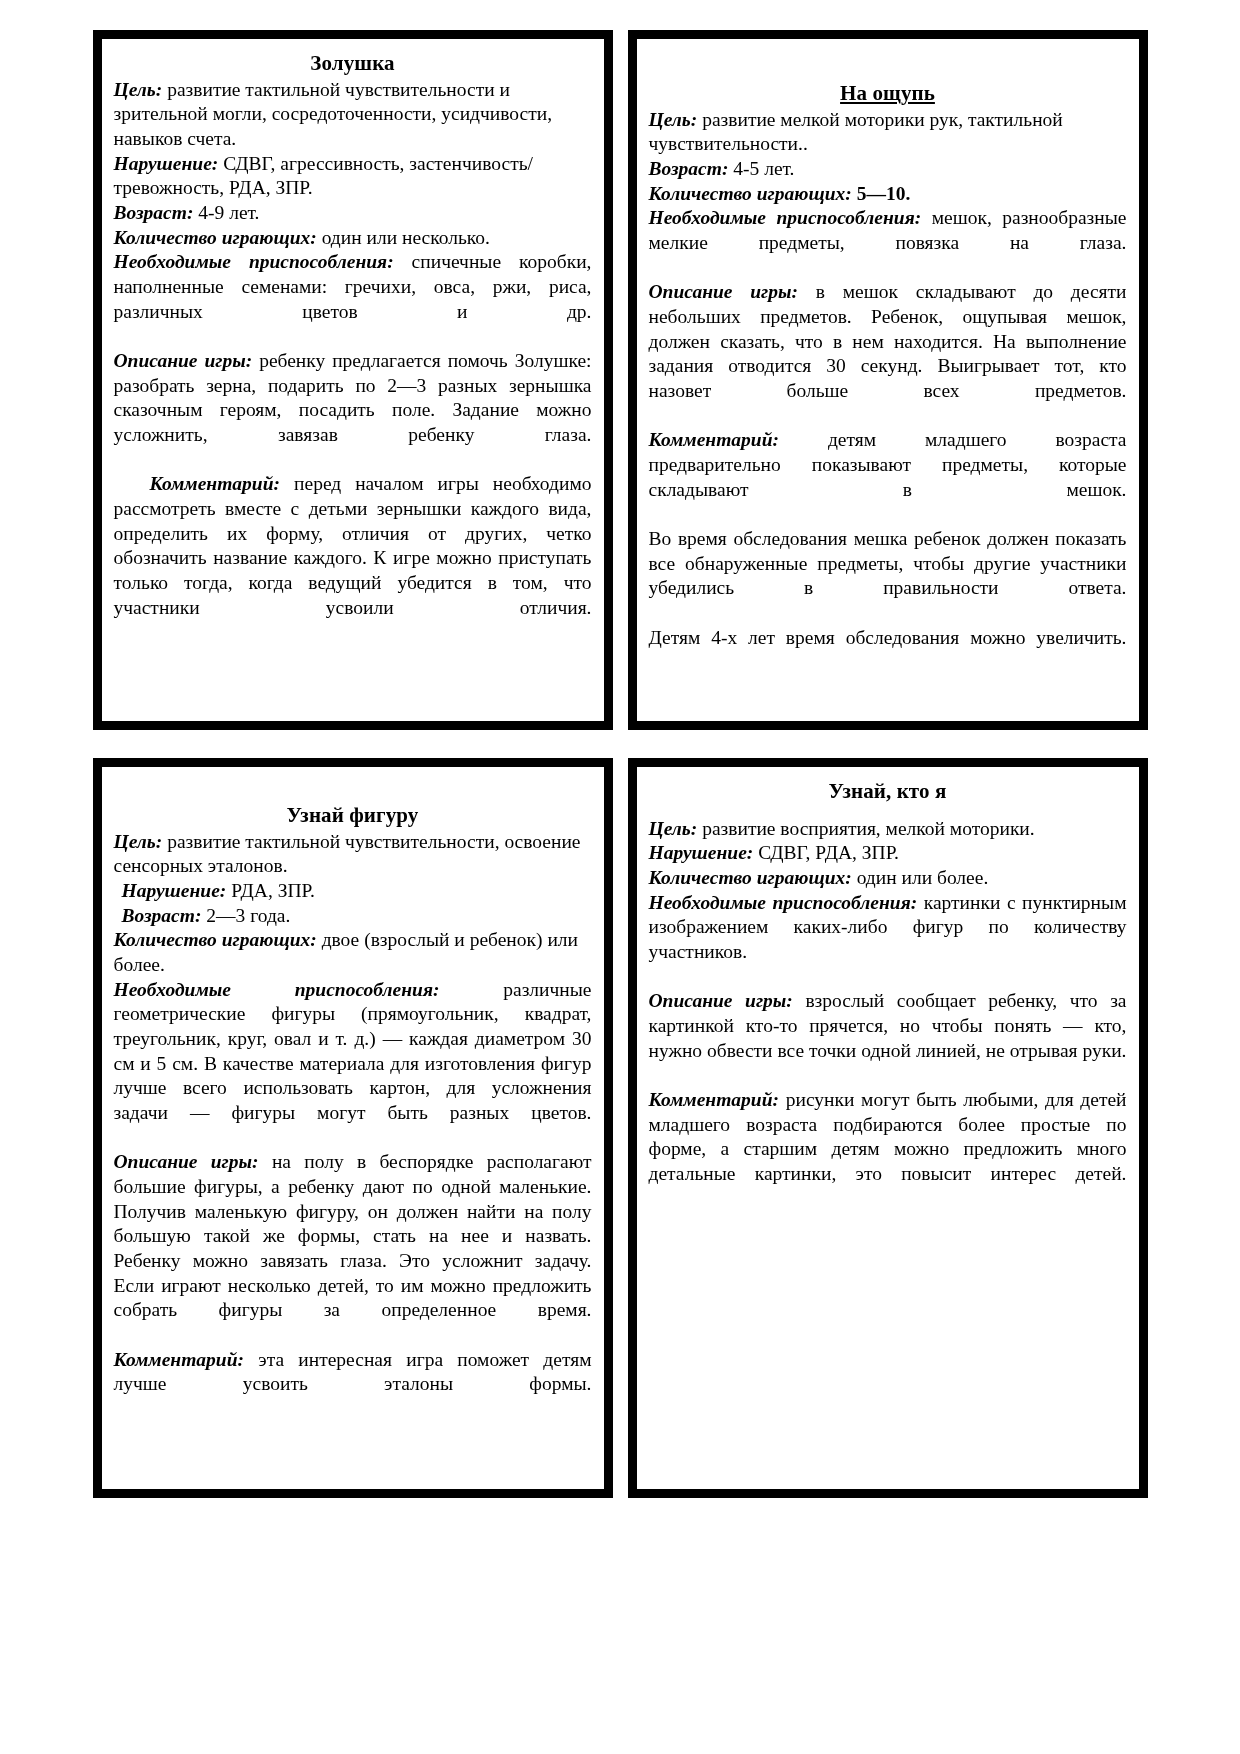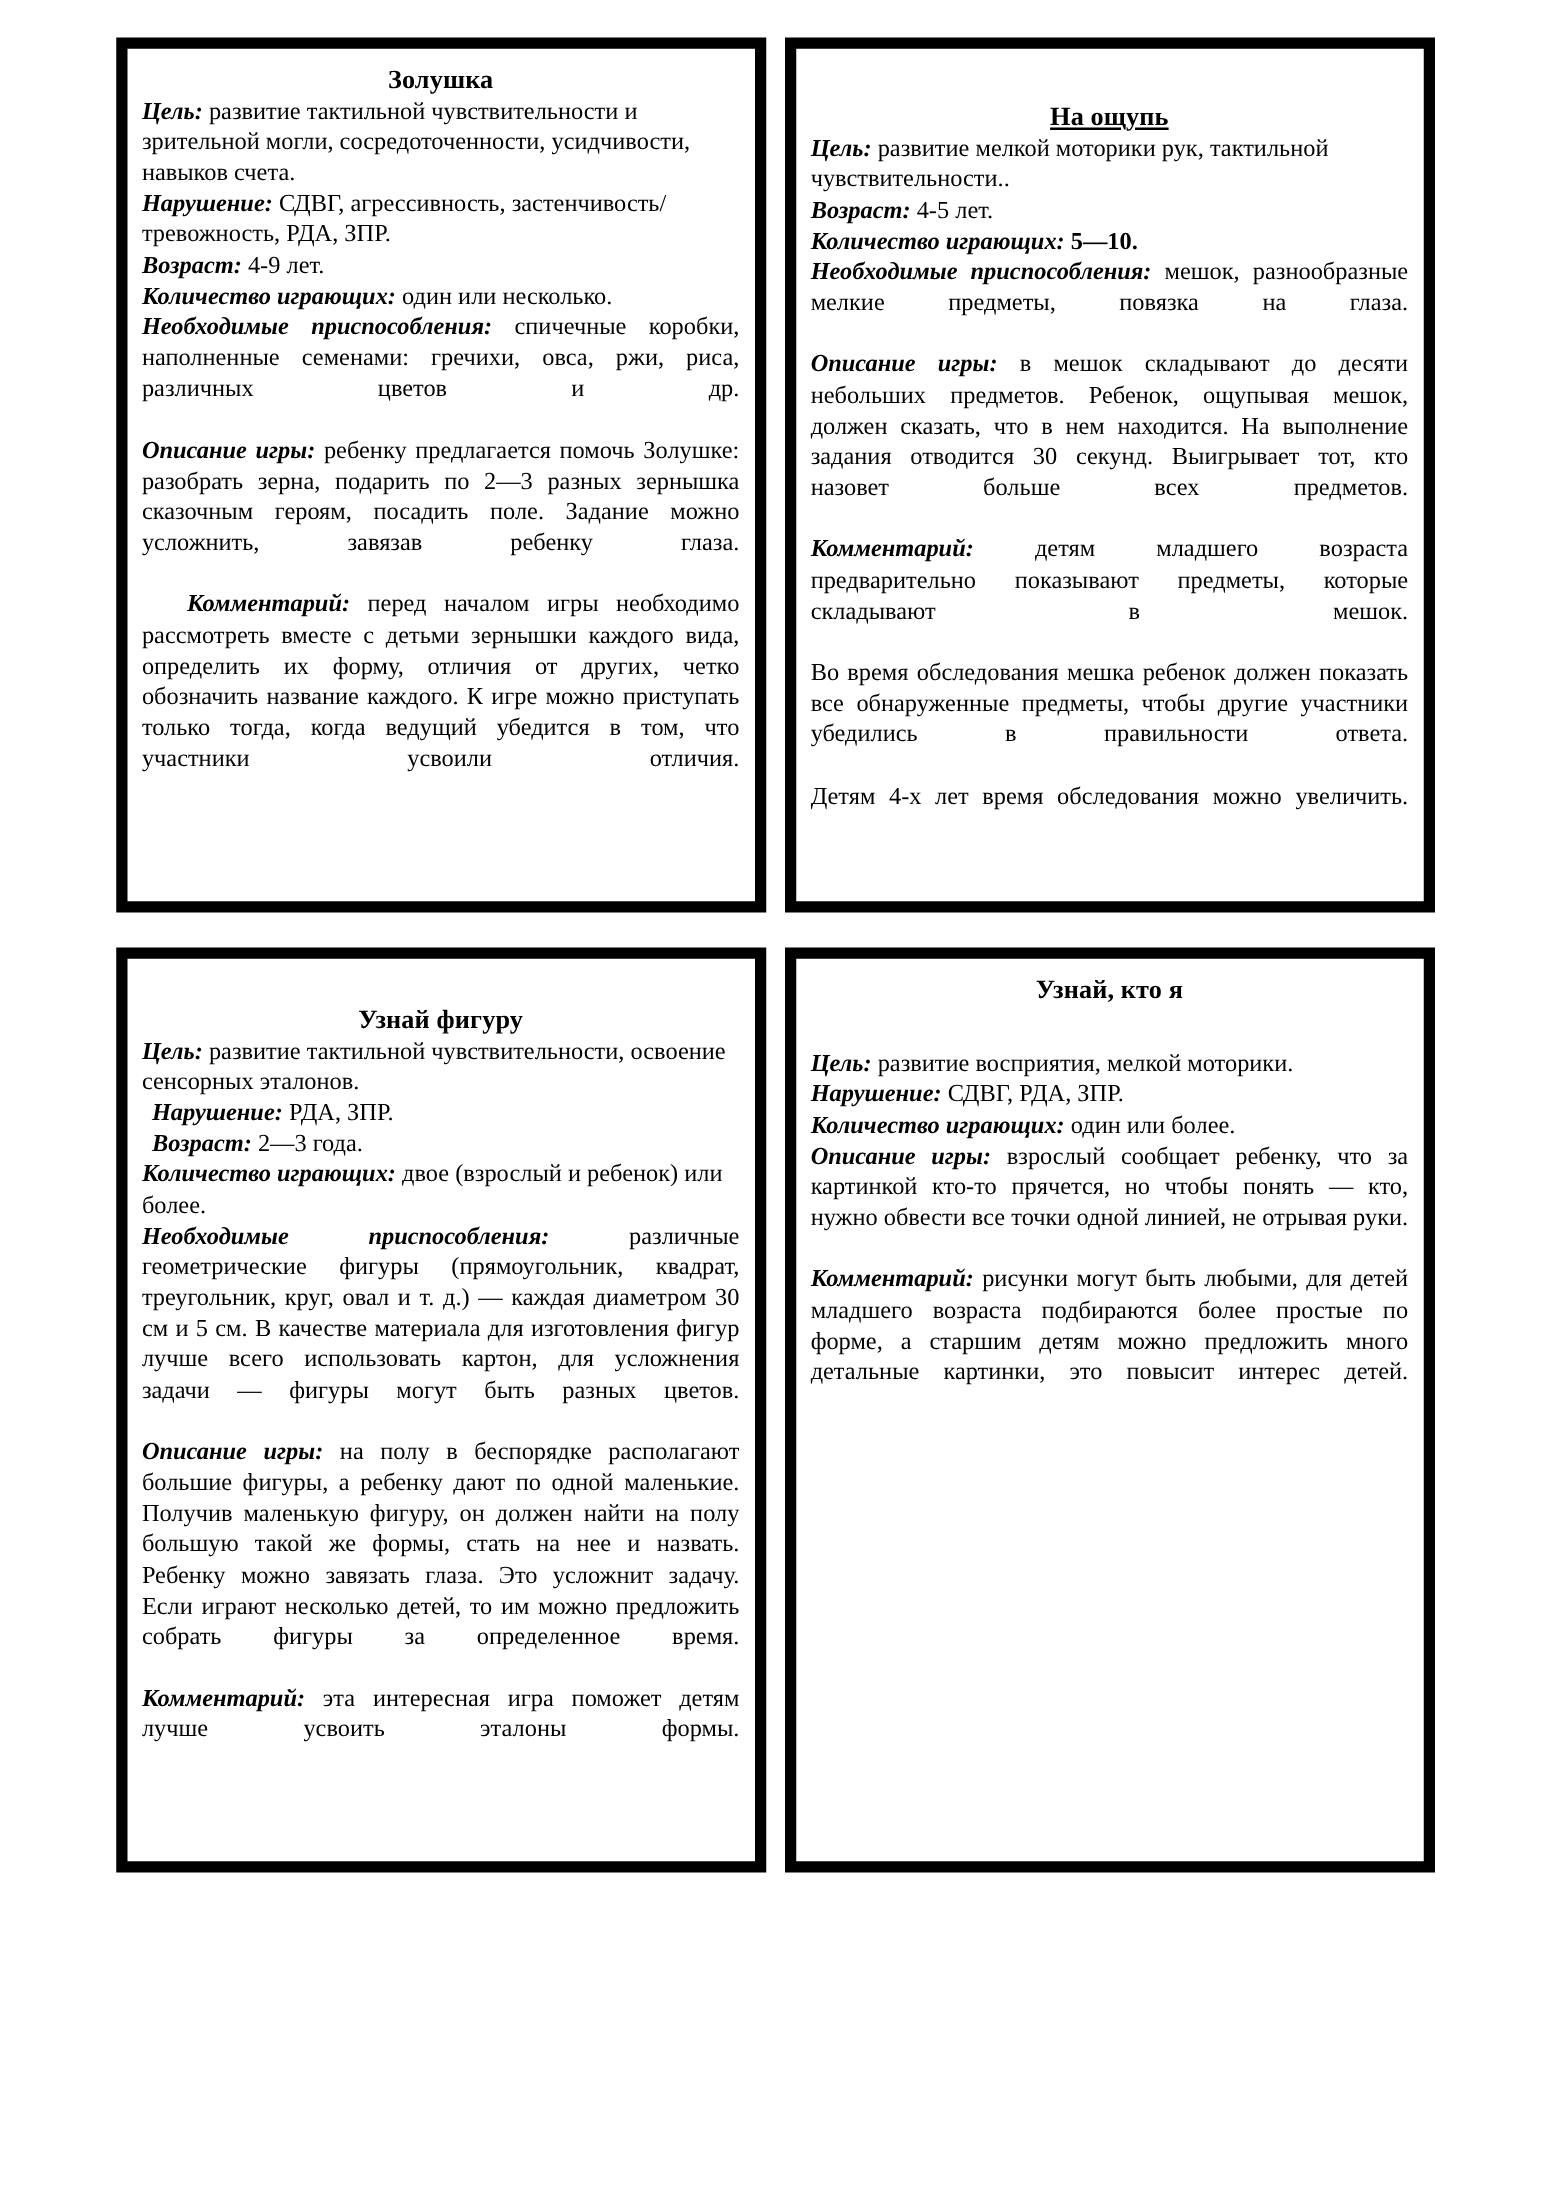--- a/index.html
+++ b/index.html
@@ -142,24 +142,25 @@
             <p class="para "><span class="lbl">Необходимые приспособления:</span><span class="body"> различные геометрические фигуры (прямоугольник, квадрат, треугольник, круг, овал и т. д.) — каждая диаметром 30 см и 5 см. В качестве материала для изготовления фигур лучше всего использовать картон, для усложнения задачи — фигуры могут быть разных цветов.</span></p>
             <p class="para "><span class="lbl">Описание игры:</span><span class="body"> на полу в беспорядке располагают большие фигуры, а ребенку дают по одной маленькие. Получив маленькую фигуру, он должен найти на полу большую такой же формы, стать на нее и назвать. Ребенку можно завязать глаза. Это усложнит задачу. Если играют несколько детей, то им можно предложить собрать фигуры за определенное время.</span></p>
             <p class="para "><span class="lbl">Комментарий:</span><span class="body"> эта интересная игра поможет детям лучше усвоить эталоны формы.</span></p>
           </div>
       </div>
     </div>
 
     <div class="card">
       <div class="card-inner">
         <div class="card-title title-pad-sm">Узнай, кто я</div>
-        <div class="card-sections" style="margin-top:36px">
+        <div class="card-sections" style="margin-top:13px">
             <p class="para left"><span class="lbl">Цель:</span><span class="body"> развитие восприятия, мелкой моторики.</span></p>
             <p class="para left"><span class="lbl">Нарушение:</span><span class="body"> СДВГ, РДА, ЗПР.</span></p>
             <p class="para left"><span class="lbl">Количество играющих:</span><span class="body"> один или более.</span></p>
+            <p class="para "><span class="lbl">Необходимые приспособления:</span><span class="body"> картинки с пунктирным изображением каких-либо фигур по количеству участников.</span></p>
             <p class="para "><span class="lbl">Описание игры:</span><span class="body"> взрослый сообщает ребенку, что за картинкой кто-то прячется, но чтобы понять — кто, нужно обвести все точки одной линией, не отрывая руки.</span></p>
             <p class="para "><span class="lbl">Комментарий:</span><span class="body"> рисунки могут быть любыми, для детей младшего возраста подбираются более простые по форме, а старшим детям можно предложить много детальные картинки, это повысит интерес детей.</span></p>
           </div>
       </div>
     </div>
 
   </div>
 </div>
 
 </body></html>

